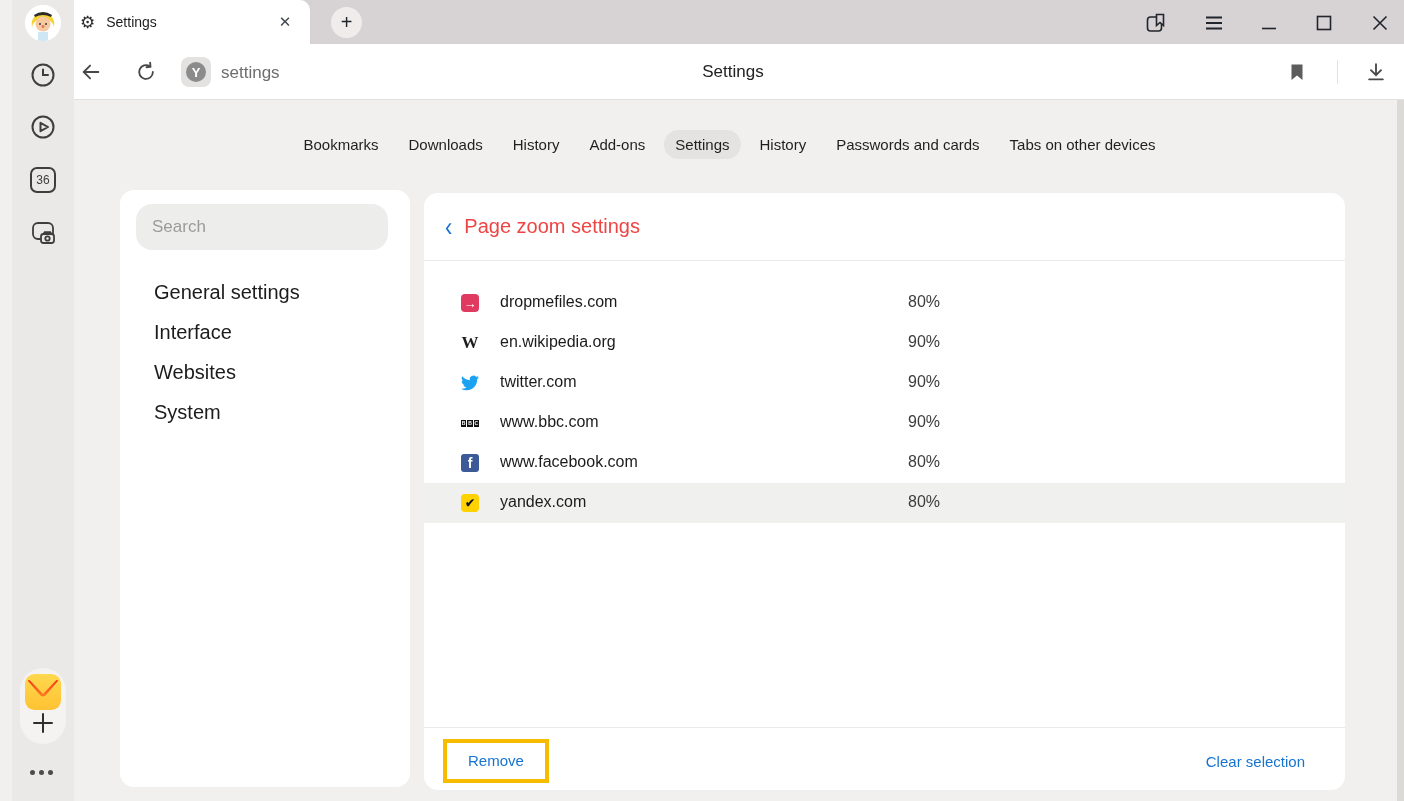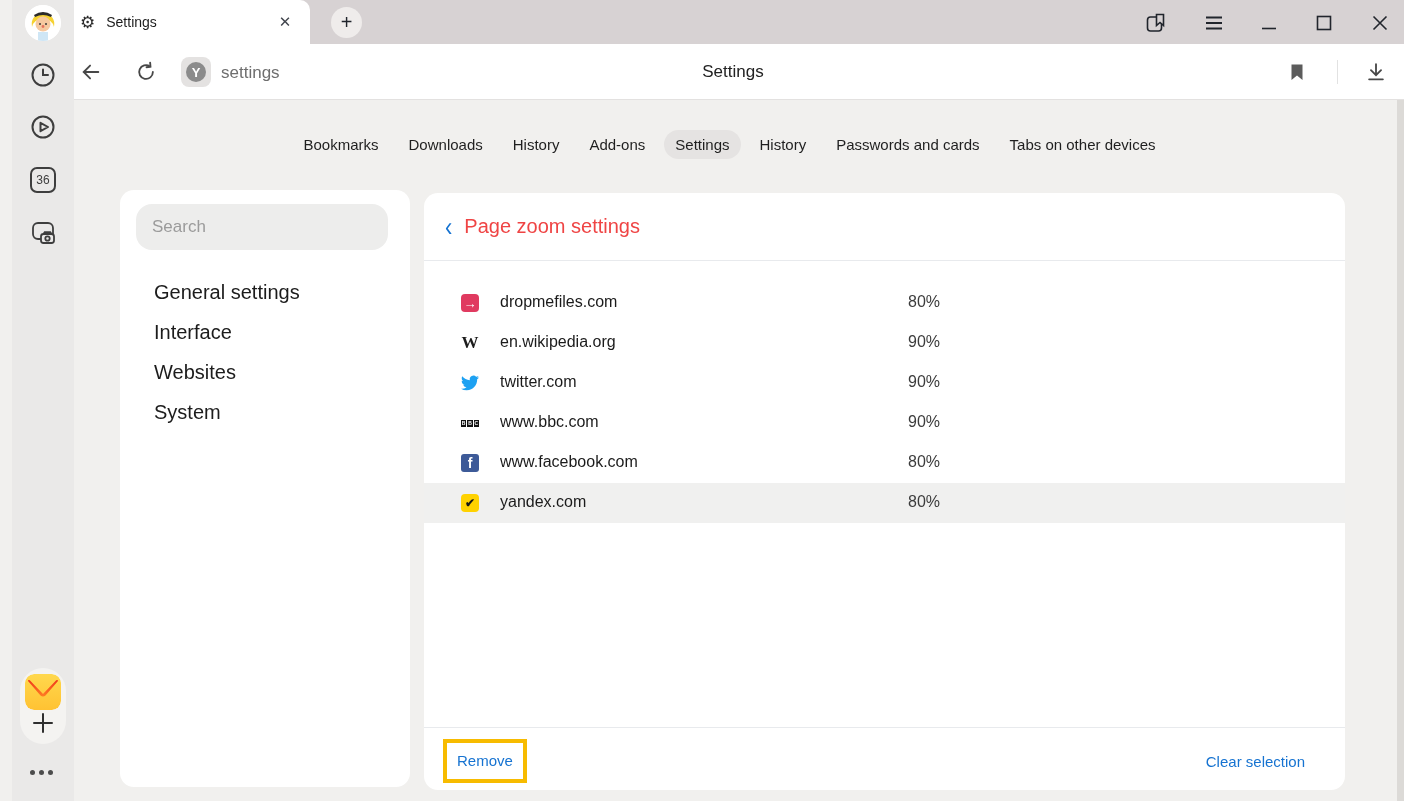--- a/index.html
+++ b/index.html
@@ -105,21 +105,21 @@
   .fav-fb { border-radius:3px; background:#3d5a98; color:#fff; font-weight:700;
     font-size:14px; display:flex; align-items:flex-end; justify-content:center;
     line-height:17px; }
   .fav-check { border-radius:4px; background:#ffd200; color:#161616;
     display:flex; align-items:center; justify-content:center; font-size:12px;
     font-weight:900; }
 
   .panel-footer { position:absolute; left:0; bottom:0; width:100%; height:63px;
     border-top:1px solid #e8eaed; }
   .remove-wrap { position:absolute; left:19px; top:11px; border:4px solid #f7bb00;
-    padding:9px 10px; background:#fff; }
+    padding:9px 21px; background:#fff; }
   .link { color:#1673d1; font-size:15px; cursor:default; }
   .clear-link { position:absolute; right:40px; top:25px; }
 
   svg { display:block; }
 </style>
 </head>
 <body>
 
 <div class="window">
 

